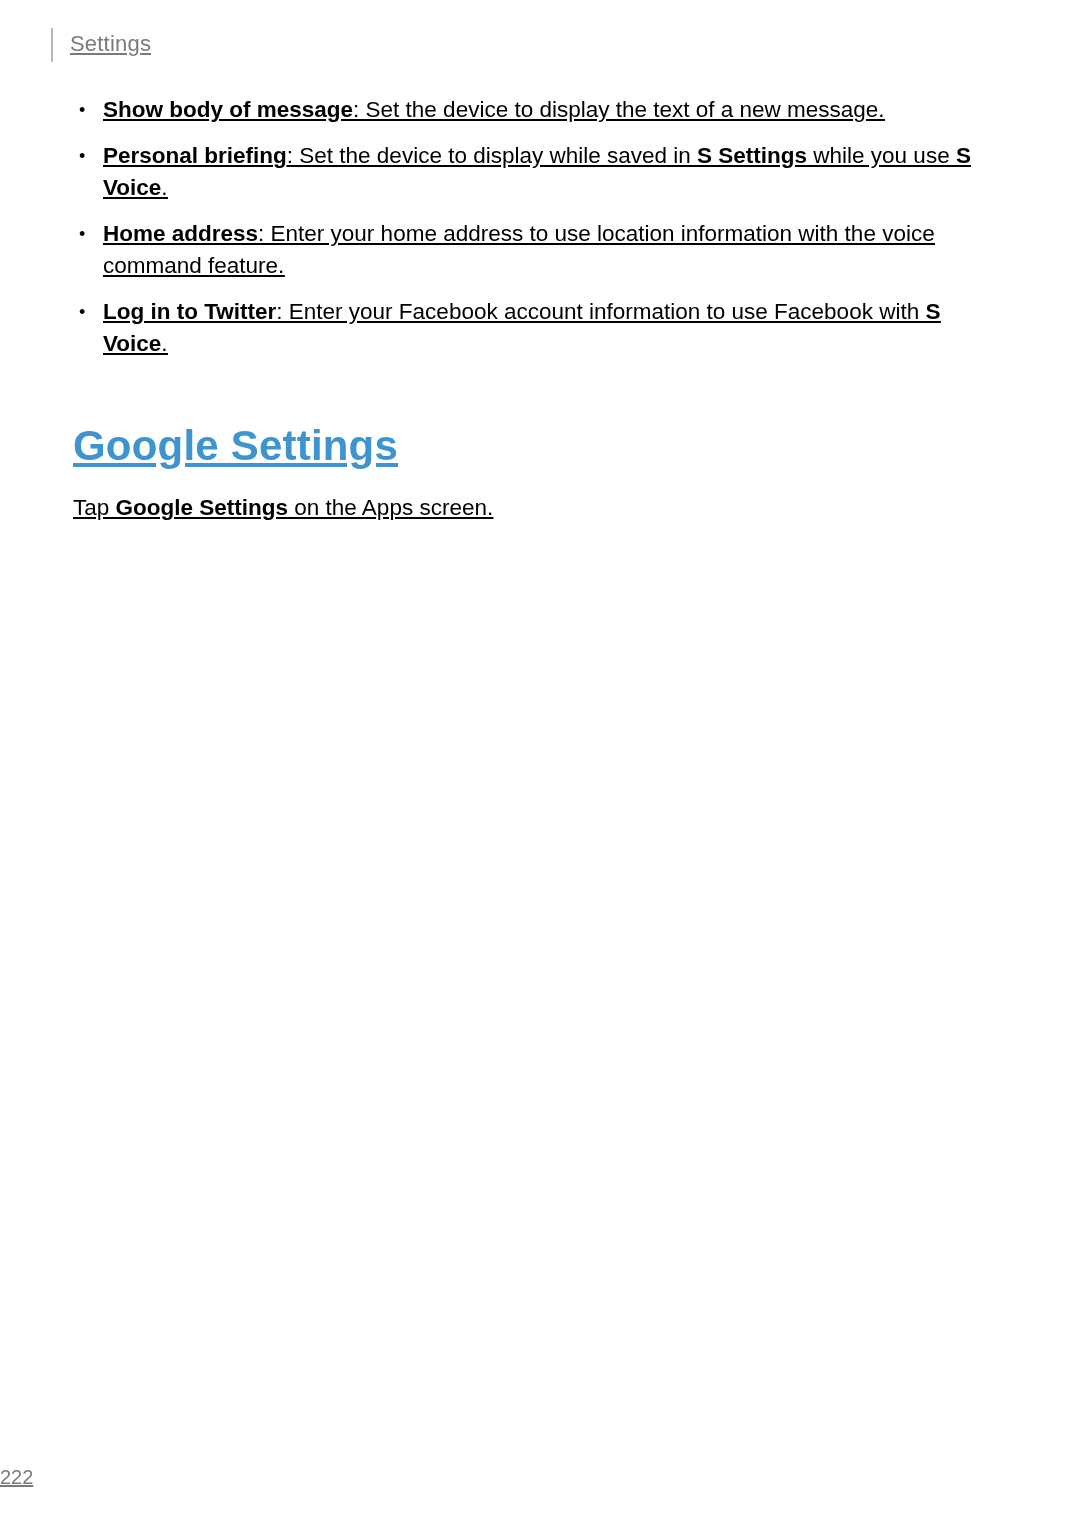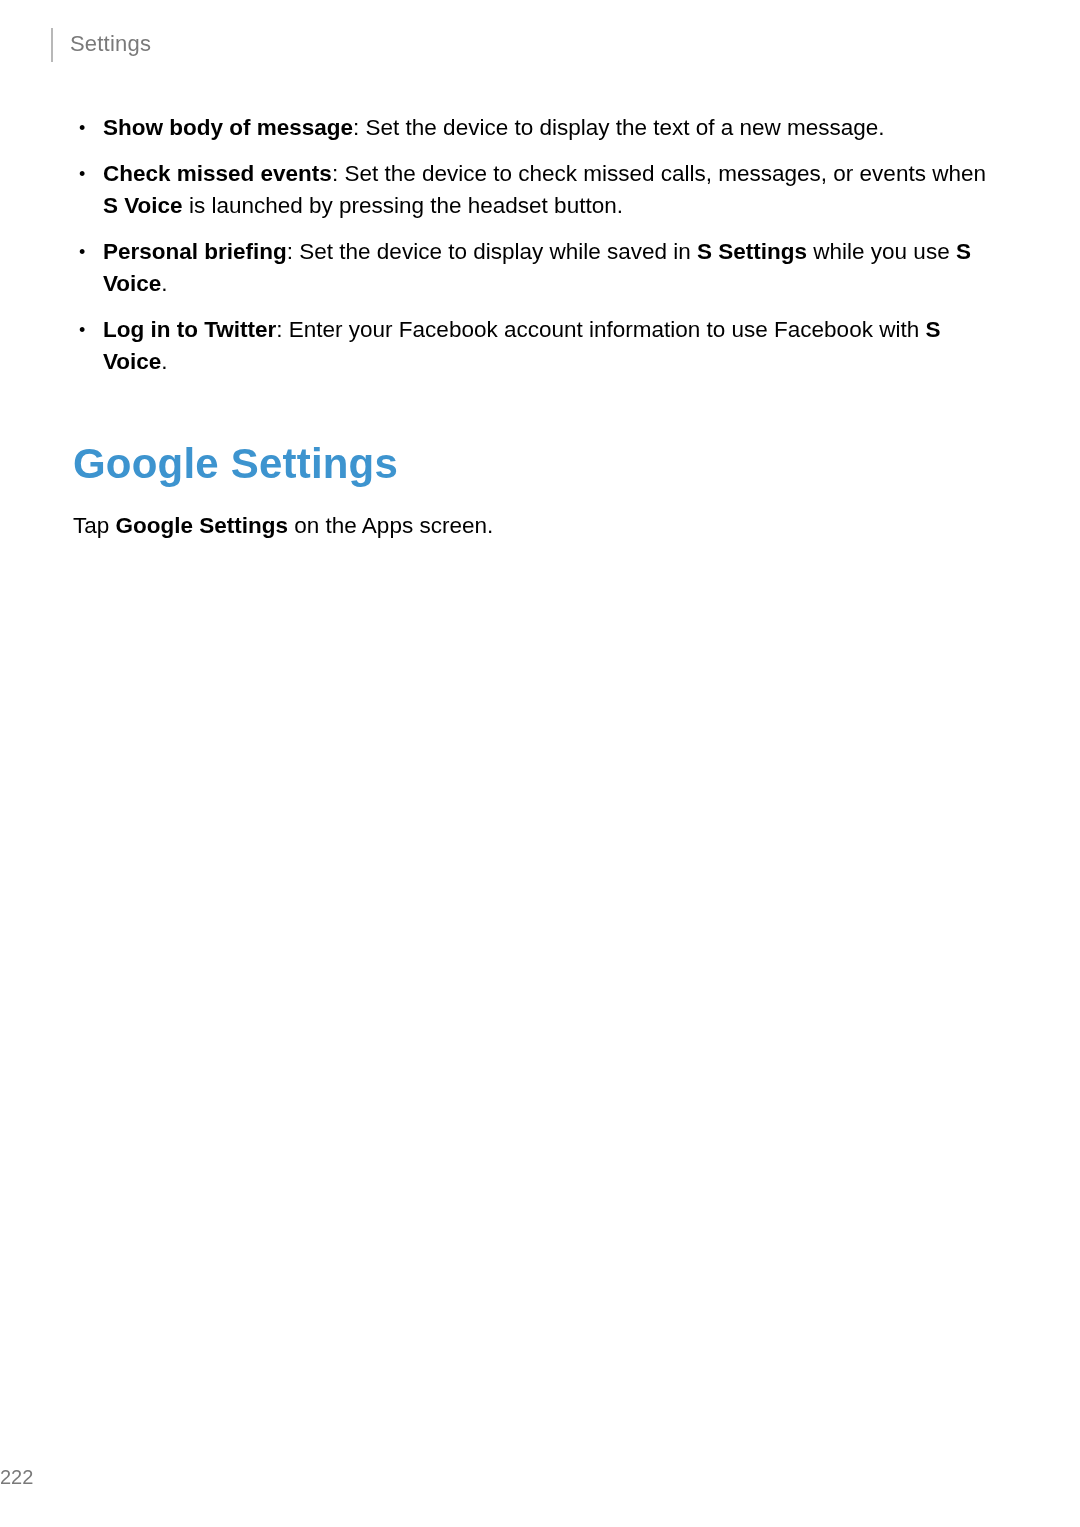--- a/index.html
+++ b/index.html
@@ -1,18 +1,19 @@
 <!DOCTYPE html>
 <html><head>
   <meta charset="utf-8">
   <style>
     * {
       margin: 0;
       padding: 0;
       box-sizing: border-box;
+      text-decoration: underline;
     }
     html, body {
       width: 1080px;
       height: 1527px;
       background: #ffffff;
       font-family: "Myriad Pro", "Segoe UI", "Helvetica Neue", Arial, sans-serif;
       color: #000000;
       position: relative;
     }
     .header-rule {
@@ -27,21 +28,21 @@
       position: absolute;
       left: 70px;
       top: 31px;
       font-size: 22px;
       color: #7a7a7a;
       letter-spacing: 0.2px;
     }
     .content {
       position: absolute;
       left: 73px;
-      top: 112px;
+      top: 94px;
       width: 930px;
     }
     ul.settings-list {
       list-style: none;
       padding-left: 30px;
     }
     ul.settings-list li {
       position: relative;
       font-size: 22.5px;
       line-height: 32px;
@@ -92,24 +93,24 @@
 <div class="header-rule"></div>
 <div class="header-label">Settings</div>
 
 <div class="content">
 
   <ul class="settings-list">
     <li>
       <span class="b">Show body of message</span><span>: Set the device to display the text of a new message.</span>
     </li>
     <li>
-      <span class="b">Check missed events</span><span>: Set the device to check missed calls, messages, or events when </span><span class="b">S Voice</span><span> is launched by pressing the headset button.</span>
+      <span class="b">Personal briefing</span><span>: Set the device to display while saved in </span><span class="b">S Settings</span><span> while you use </span><span class="b">S Voice</span><span>.</span>
     </li>
     <li>
-      <span class="b">Personal briefing</span><span>: Set the device to display while saved in </span><span class="b">S Settings</span><span> while you use </span><span class="b">S Voice</span><span>.</span>
+      <span class="b">Home address</span><span>: Enter your home address to use location information with the voice command feature.</span>
     </li>
     <li>
       <span class="b">Log in to Twitter</span><span>: Enter your Facebook account information to use Facebook with </span><span class="b">S Voice</span><span>.</span>
     </li>
   </ul>
 
   <h1 class="section-heading">Google Settings</h1>
 
   <p class="para">
     <span>Tap </span><span class="b">Google Settings</span><span> on the Apps screen.</span>

